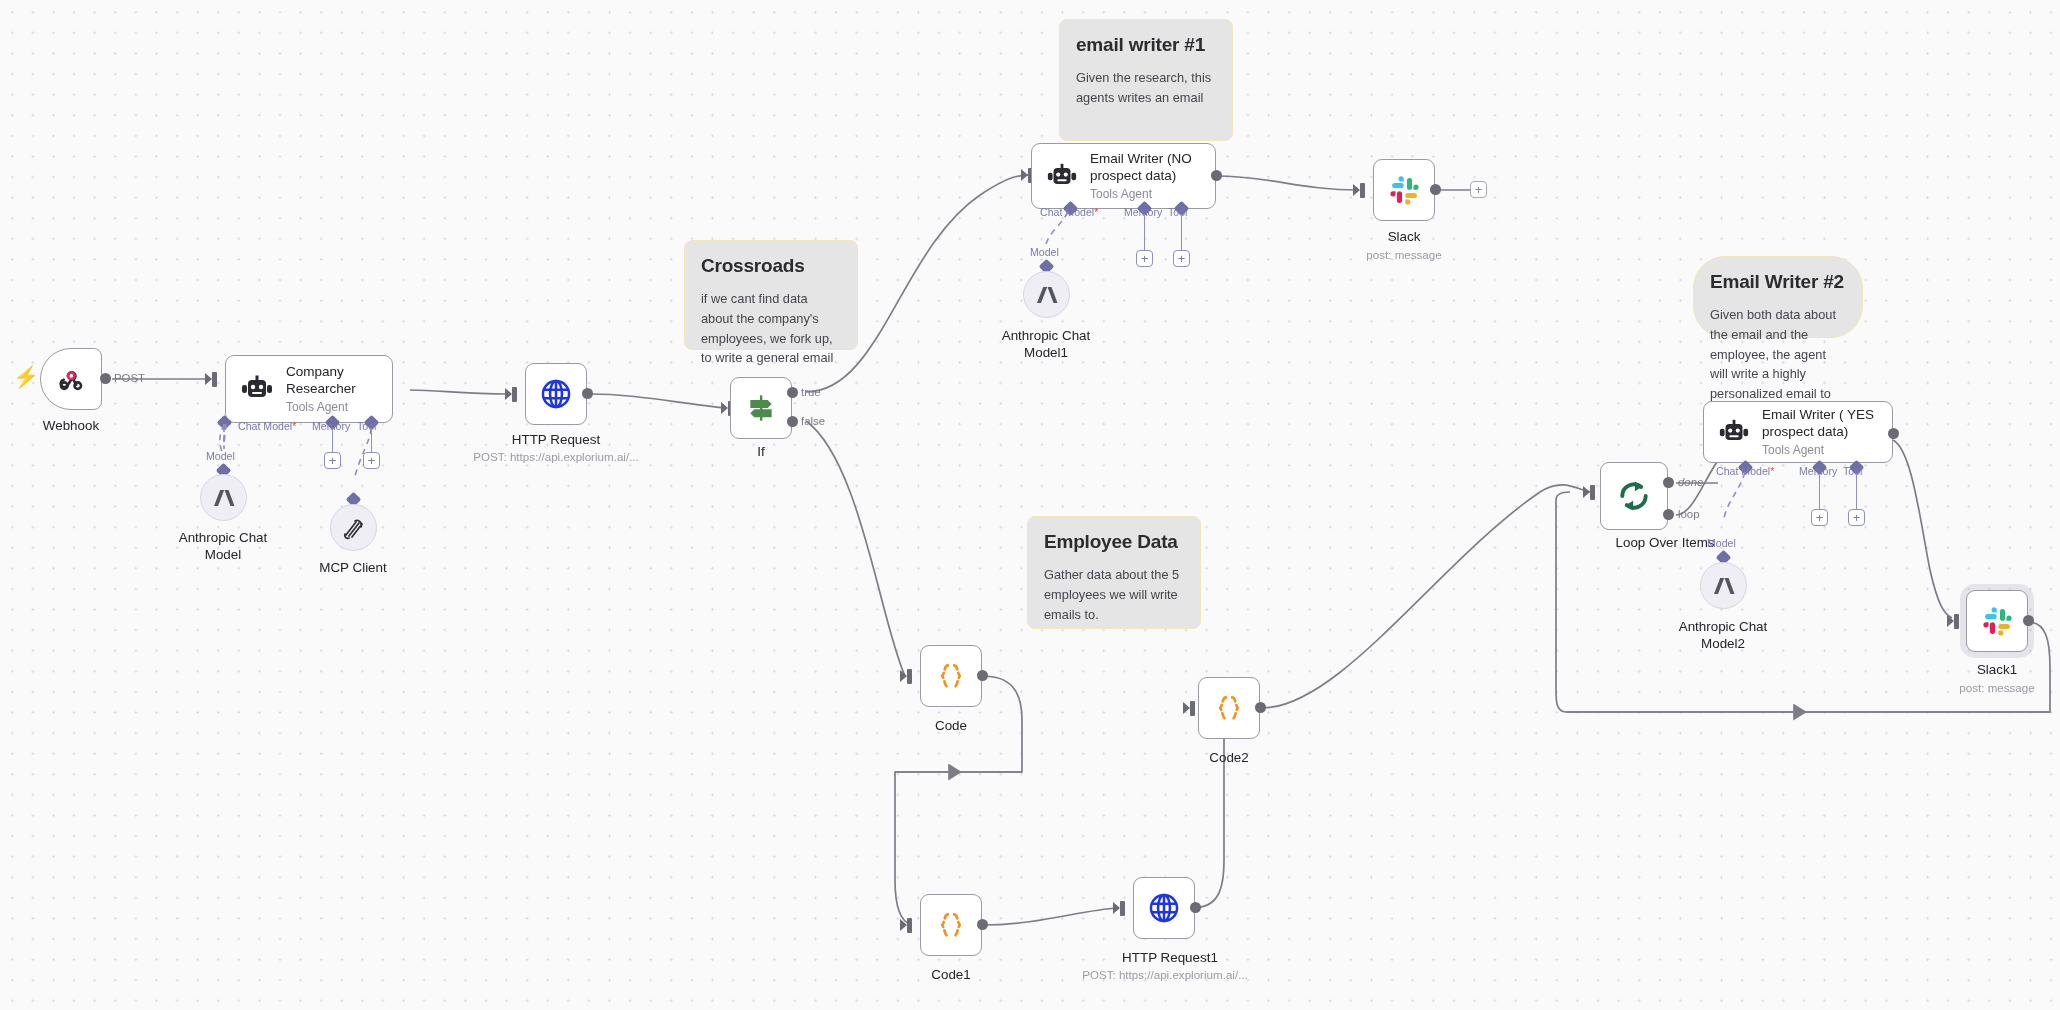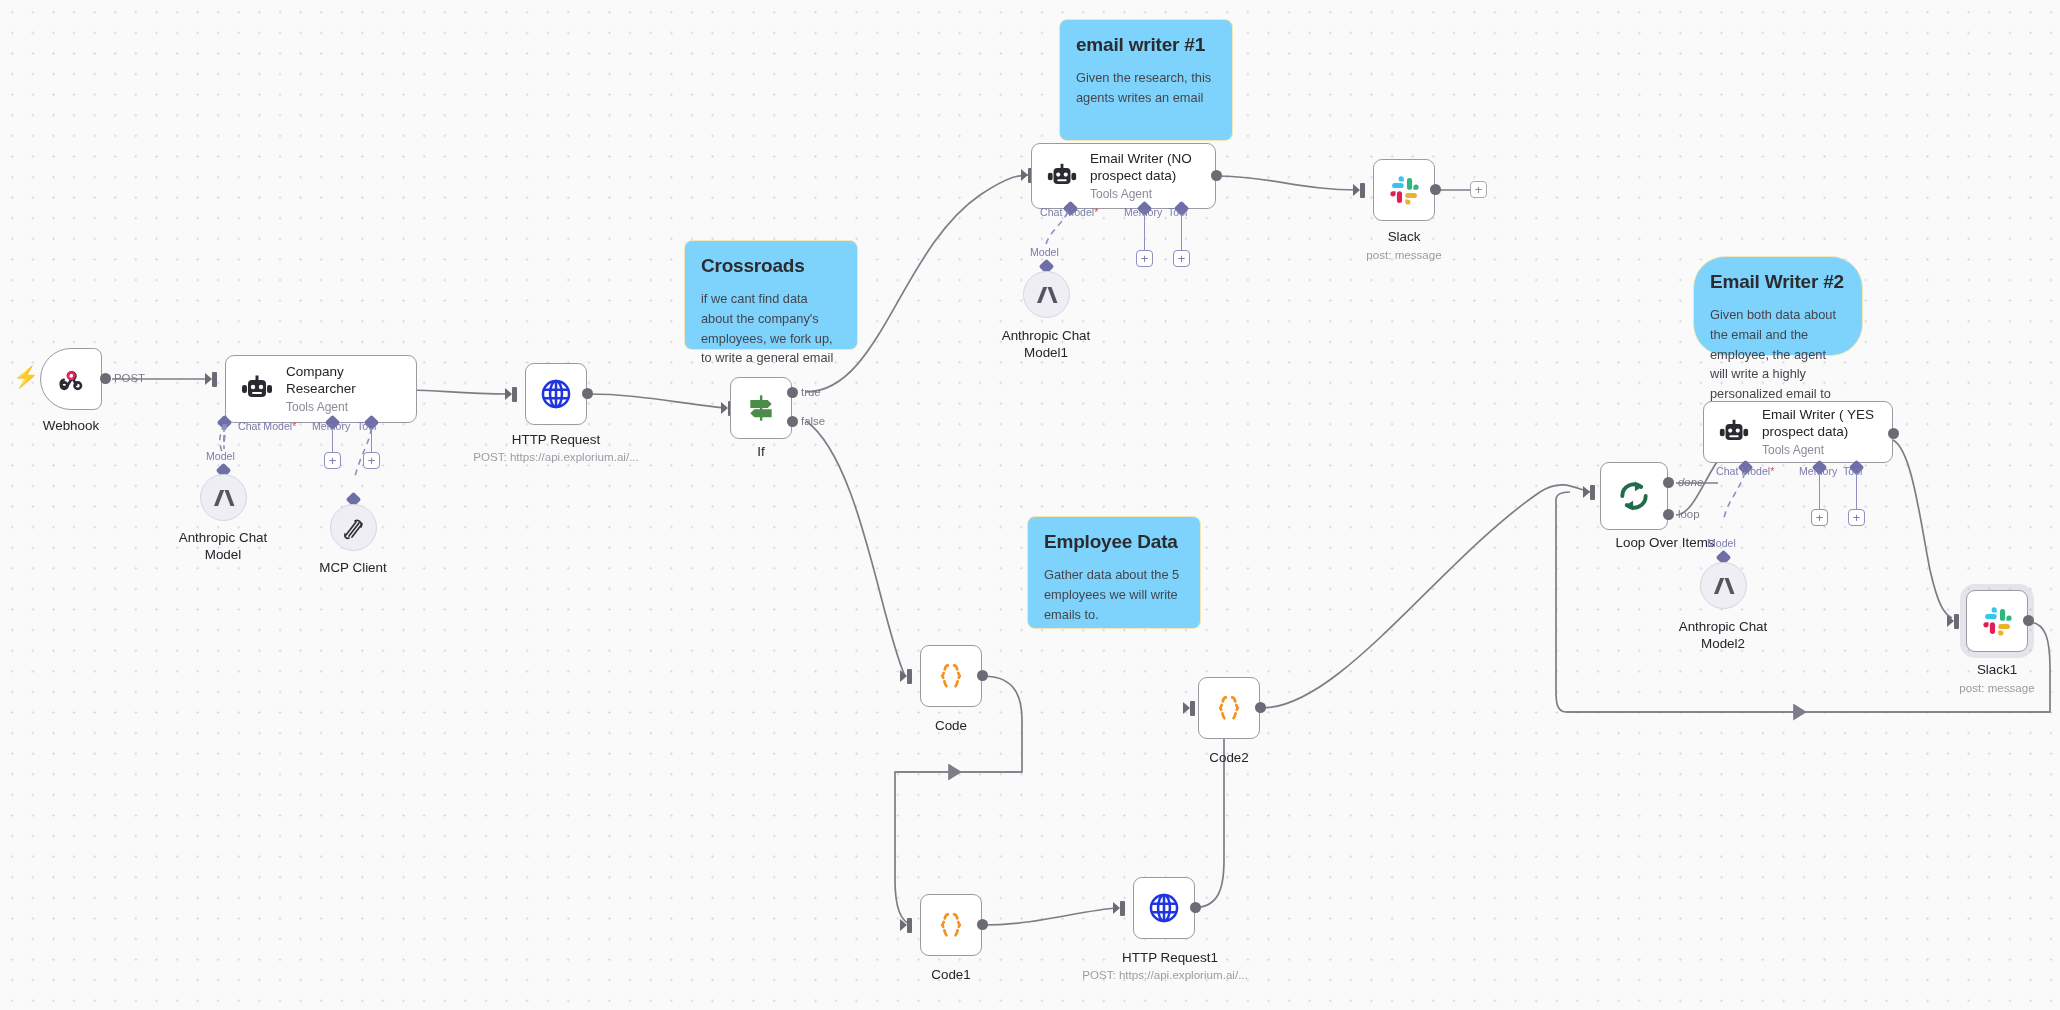--- a/index.html
+++ b/index.html
@@ -11,21 +11,21 @@
     background-size: 20.6px 20.6px;
     background-position: 2px 2px;
     position:relative;
   }
   #canvas { position:absolute; inset:0; }
   svg.edges { position:absolute; left:0; top:0; width:2060px; height:1010px; overflow:visible; }
 
   
   .sticky {
     position:absolute;
-    background:#7dd3fc;
+    background:#e5e5e5;
     border:1px solid #f3e6b8;
     border-radius:8px;
     padding:14px 16px 16px 16px;
     color:#3c3c43;
   }
   .sticky h3 { font-size:19px; font-weight:700; letter-spacing:-0.2px; color:#2b2b30; margin-bottom:12px;}
   .sticky p { font-size:12.8px; line-height:1.55; color:#45454d; }
 
   
   .node {
@@ -155,21 +155,21 @@
   <div class="sticky" style="left:684px; top:240px; width:174px; height:110px;">
     <h3>Crossroads</h3>
     <p>if we cant find data about the company's employees, we fork up, to write a general email</p>
   </div>
 
   <div class="sticky" style="left:1059px; top:19px; width:174px; height:122px;">
     <h3>email writer #1</h3>
     <p>Given the research, this agents writes an email</p>
   </div>
 
-  <div class="sticky" style="left:1693px; top:256px; width:170px; height:100px;border-radius:32px;">
+  <div class="sticky" style="left:1693px; top:256px; width:170px; height:82px;border-radius:32px;">
     <h3>Email Writer #2</h3>
     <p>Given both data about the email and the employee, the agent will write a highly personalized email to each employee</p>
   </div>
 
   <div class="sticky" style="left:1027px; top:516px; width:174px; height:113px;">
     <h3>Employee Data</h3>
     <p>Gather data about the 5 employees we will write emails to.</p>
   </div>
 
   <div class="bolt" style="left:13px; top:366px;">⚡</div>
@@ -182,21 +182,21 @@
         <circle cx="6.6" cy="17.3" r="2.6" fill="none" stroke="#2a2a33" stroke-width="2.1"></circle>
         <circle cx="17.4" cy="17.3" r="2.6" fill="none" stroke="#2a2a33" stroke-width="2.1"></circle>
       </svg>
     </span>
   </div>
   <div class="port-out" style="left:100px; top:373px;"></div>
   <div class="port-label" style="left:114px; top:372px;">POST</div>
   <div class="caption" style="left:31px; top:418px; width:80px;">Webhook</div>
 
   <div class="port-in" style="left:212px; top:372px;"></div>
-  <div class="node wide" style="left:225px; top:355px; width:192px; height:68px;">
+  <div class="node wide" style="left:225px; top:355px; width:168px; height:68px;">
     <span>
       <svg class="icon-svg" width="34" height="28" viewBox="0 0 34 28">
         <rect x="8" y="5" width="18" height="17" rx="4" fill="#2a2a33"></rect>
         <rect x="2" y="10" width="5" height="8" rx="2.2" fill="#2a2a33"></rect>
         <rect x="27" y="10" width="5" height="8" rx="2.2" fill="#2a2a33"></rect>
         <rect x="15.5" y="0.5" width="3" height="5" fill="#2a2a33"></rect>
         <circle cx="13" cy="12" r="2.2" fill="#fff"></circle>
         <circle cx="21" cy="12" r="2.2" fill="#fff"></circle>
         <rect x="12" y="17" width="10" height="2" rx="1" fill="#fff"></rect>
       </svg>

